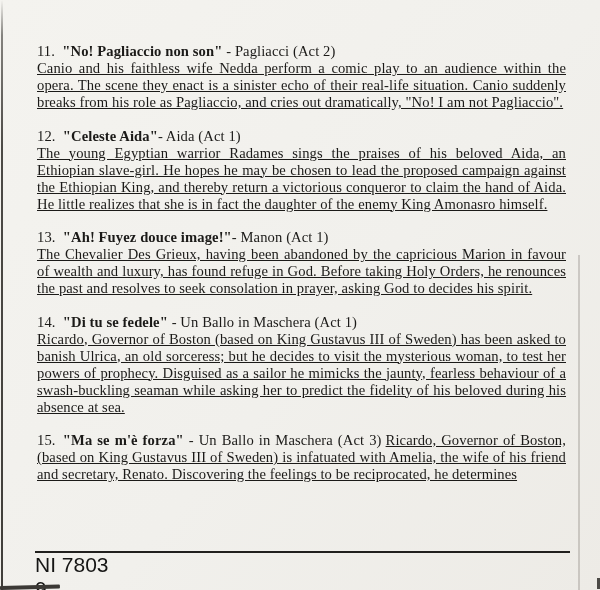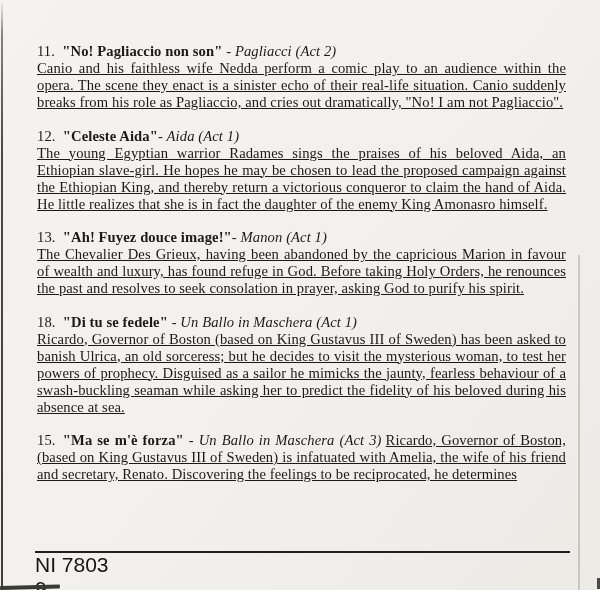--- a/index.html
+++ b/index.html
@@ -26,21 +26,21 @@
     margin-bottom: 16.5px;
     letter-spacing: 0.1px;
   }
   .entry:last-child { margin-bottom: 0; }
 
   .heading { text-align: left; }
   .heading.justify { text-align: justify; text-align-last: left; }
 
   .num { margin-right: 0.5em; }
   .title { font-weight: bold; }
-  .opera { font-style: italic; }
+  .opera { }
   .inline-desc { margin-left: 0.28em; text-decoration: underline; }
 
   .desc {
     text-align: justify;
     text-align-last: left;
     text-decoration: underline;
   }
 
   .page-footer {
     position: absolute;
@@ -99,25 +99,25 @@
         <p class="desc">Canio and his faithless wife Nedda perform a comic play to an audience within the opera. The scene they enact is a sinister echo of their real-life situation. Canio suddenly breaks from his role as Pagliaccio, and cries out dramatically, "No! I am not Pagliaccio".</p>
       </article>
 
   <article class="entry">
         <p class="heading"><span class="num">12.</span><span class="title">"Celeste Aida"</span><span class="sep">- </span><span class="opera">Aida (Act 1)</span></p>
         <p class="desc">The young Egyptian warrior Radames sings the praises of his beloved Aida, an Ethiopian slave-girl. He hopes he may be chosen to lead the proposed campaign against the Ethiopian King, and thereby return a victorious conqueror to claim the hand of Aida. He little realizes that she is in fact the daughter of the enemy King Amonasro himself.</p>
       </article>
 
   <article class="entry">
         <p class="heading"><span class="num">13.</span><span class="title">"Ah! Fuyez douce image!"</span><span class="sep">- </span><span class="opera">Manon (Act 1)</span></p>
-        <p class="desc">The Chevalier Des Grieux, having been abandoned by the capricious Marion in favour of wealth and luxury, has found refuge in God. Before taking Holy Orders, he renounces the past and resolves to seek consolation in prayer, asking God to purify his spirit.</p>
+        <p class="desc">The Chevalier Des Grieux, having been abandoned by the capricious Marion in favour of wealth and luxury, has found refuge in God. Before taking Holy Orders, he renounces the past and resolves to seek consolation in prayer, asking God to decides his spirit.</p>
       </article>
 
   <article class="entry">
-        <p class="heading"><span class="num">18.</span><span class="title">"Di tu se fedele"</span><span class="sep"> - </span><span class="opera">Un Ballo in Maschera (Act 1)</span></p>
+        <p class="heading"><span class="num">14.</span><span class="title">"Di tu se fedele"</span><span class="sep"> - </span><span class="opera">Un Ballo in Maschera (Act 1)</span></p>
         <p class="desc">Ricardo, Governor of Boston (based on King Gustavus III of Sweden) has been asked to banish Ulrica, an old sorceress; but he decides to visit the mysterious woman, to test her powers of prophecy. Disguised as a sailor he mimicks the jaunty, fearless behaviour of a swash-buckling seaman while asking her to predict the fidelity of his beloved during his absence at sea.</p>
       </article>
 
   <article class="entry">
         <p class="heading justify"><span class="num">15.</span><span class="title">"Ma se m'è forza"</span><span class="sep"> - </span><span class="opera">Un Ballo in Maschera (Act 3)</span><span class="inline-desc">Ricardo, Governor of Boston, (based on King Gustavus III of Sweden) is infatuated with Amelia, the wife of his friend and secretary, Renato. Discovering the feelings to be reciprocated, he determines</span></p>
       </article>
 </section>
 
   <footer class="page-footer">
     <div class="rule"></div>

